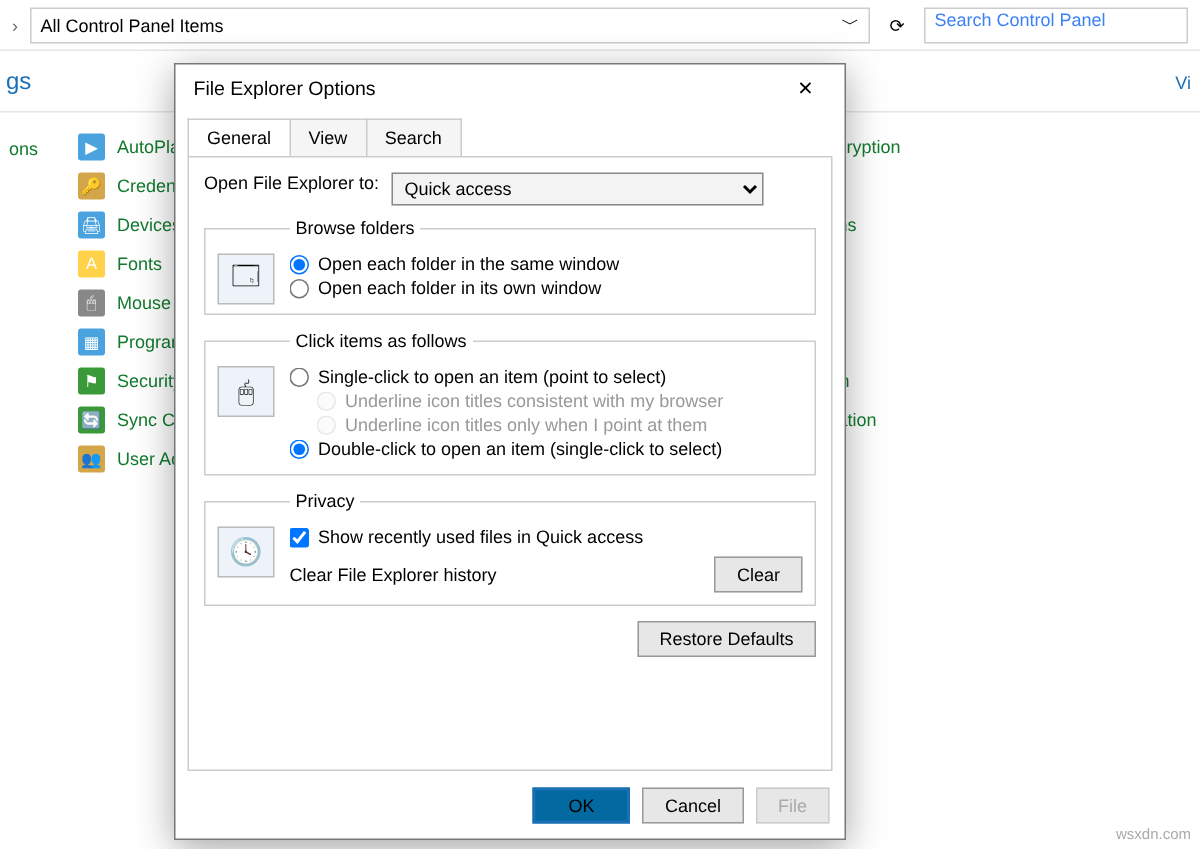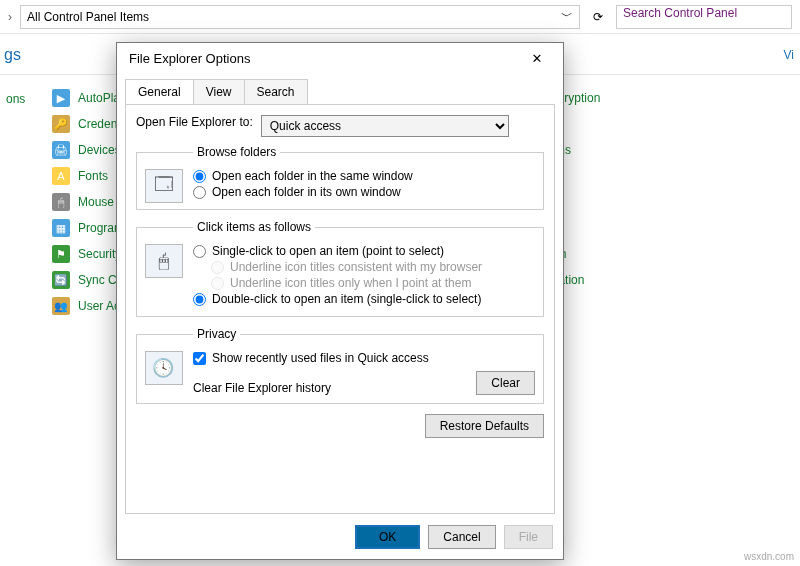--- a/index.html
+++ b/index.html
@@ -2,21 +2,21 @@
 <html><head>
 <meta charset="utf-8">
 <style>
   *{box-sizing:border-box;font-family:"Segoe UI",Tahoma,sans-serif;font-size:12px}
   body{margin:0;width:800px;height:566px;background:#fff;overflow:hidden;position:relative}
   .addr{height:34px;display:flex;align-items:center;gap:8px;padding:0 8px;border-bottom:1px solid #e5e5e5}
   .chev{color:#666}
   .crumb{display:flex;align-items:center;gap:6px;flex:0 0 560px;height:24px;padding:0 6px;border:1px solid #ccc}
   .crumb .dd{margin-left:auto}
   .refresh{width:20px;text-align:center}
-  .search{flex:1;height:24px;border:1px solid #ccc;padding:0 6px;color:#701a75}
+  .search{flex:1;height:24px;border:1px solid #ccc;padding:0 6px;color:#3b82f6}
   .hdr2{padding:12px 0 10px 0;border-bottom:1px solid #e5e5e5;display:flex;align-items:center}
   .hdr2 .gs{font-size:16px;color:#1a6fb5;margin-left:4px}
   .vi{margin-left:auto;margin-right:6px;color:#1a6fb5}
   .cols{display:flex;padding:14px 6px;gap:20px}
   .col{flex:1;display:flex;flex-direction:column;gap:8px}
   .col.left{flex:0 0 26px}
   .item{display:flex;align-items:center;gap:8px}
   a.green{color:#127a2e;text-decoration:none}
   .ons{color:#127a2e;font-size:12px;margin-top:3px}
   .icn{width:18px;height:18px;display:inline-flex;align-items:center;justify-content:center;border-radius:2px;font-size:11px;color:#fff}
@@ -34,21 +34,21 @@
   fieldset{border:1px solid #ccc;margin:8px 0 10px 0;padding:8px 8px 8px 56px;position:relative}
   legend{padding:0 4px}
   .fs-icn{position:absolute;left:8px;top:10px;width:38px;height:34px;border:1px solid #bbb;background:#eef3fa;display:flex;align-items:center;justify-content:center;font-size:18px}
   label.radio,label.chk{display:flex;align-items:center;gap:6px;margin:2px 0}
   input[type=radio],input[type=checkbox]{margin:0}
   .disabled{color:#999}
   .disabled input{opacity:.5}
   .btn{height:24px;border:1px solid #999;background:#e7e7e7;padding:0 14px;display:inline-flex;align-items:center;justify-content:center}
   .btn.primary{border:2px solid #1a6fb5;background:#0369a1;padding:0 22px}
   .btn.dis{color:#aaa;border-color:#ccc}
-  .clear-row{display:flex;align-items:flex-end;gap:8px;margin:6px 0 0 0}
+  .clear-row{display:flex;align-items:center;gap:8px;margin:6px 0 0 0}
   .rd{margin-left:auto}
   .dlg-btns{position:absolute;right:10px;bottom:10px;display:flex;gap:8px}
   .watermark{position:absolute;right:6px;bottom:4px;font-size:10px;color:#aaa}
 </style>
 </head>
 <body>
 
 <div class="addr">
   <span class="chev">›</span>
   <div class="crumb">

